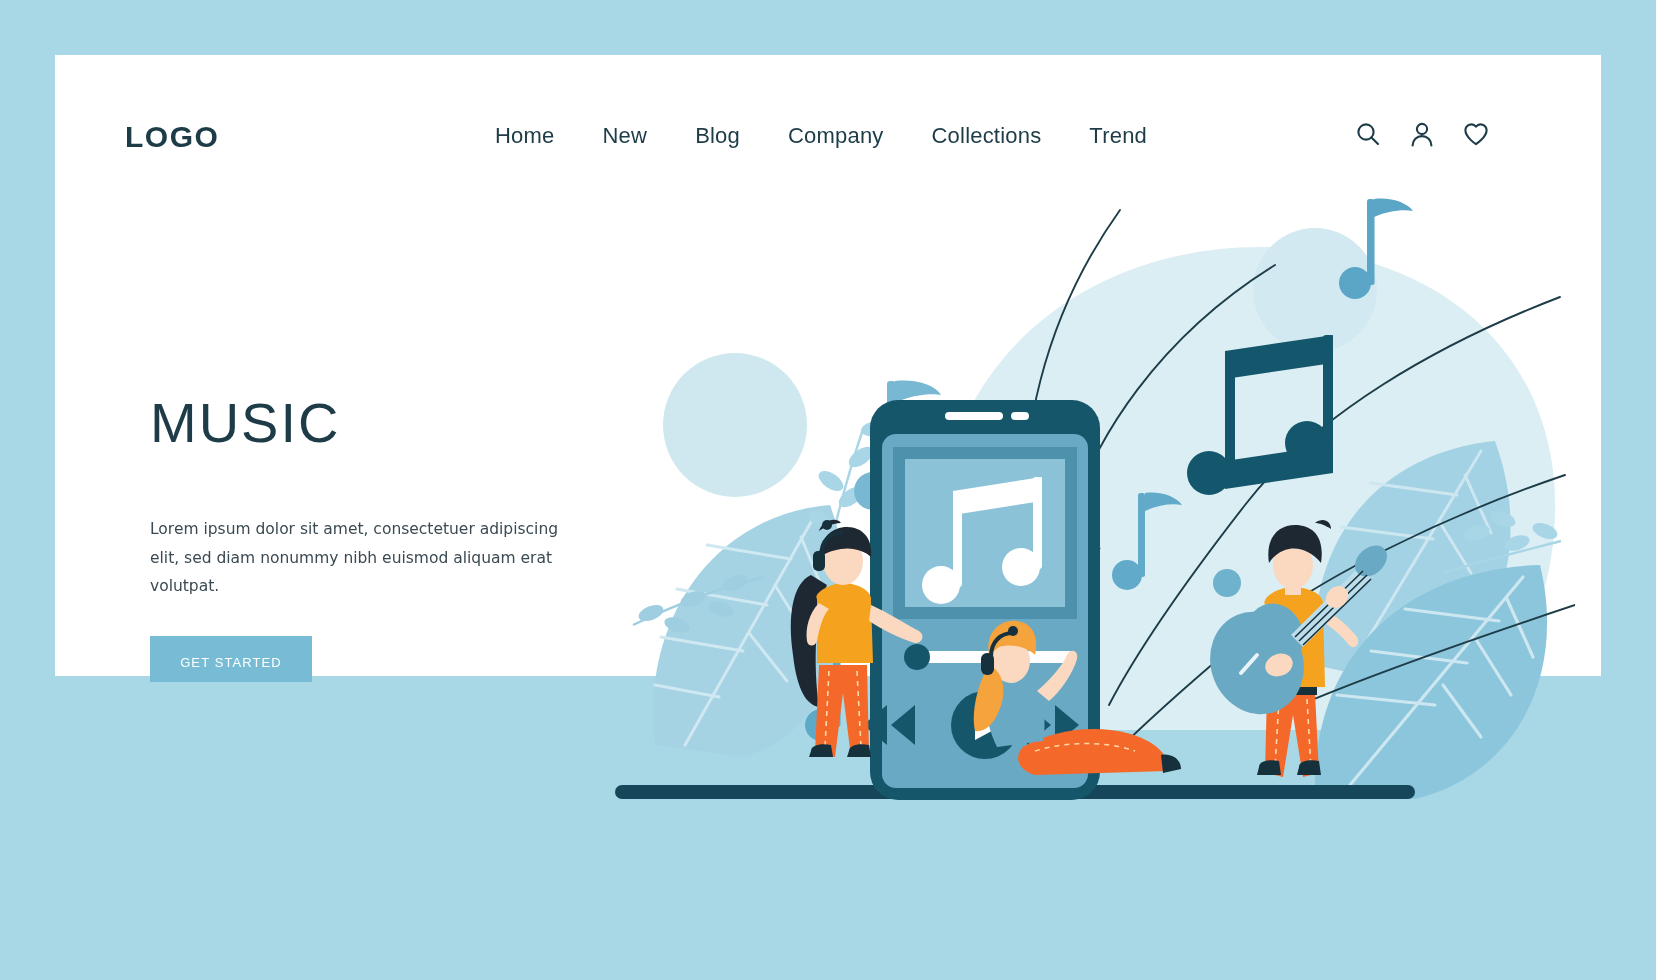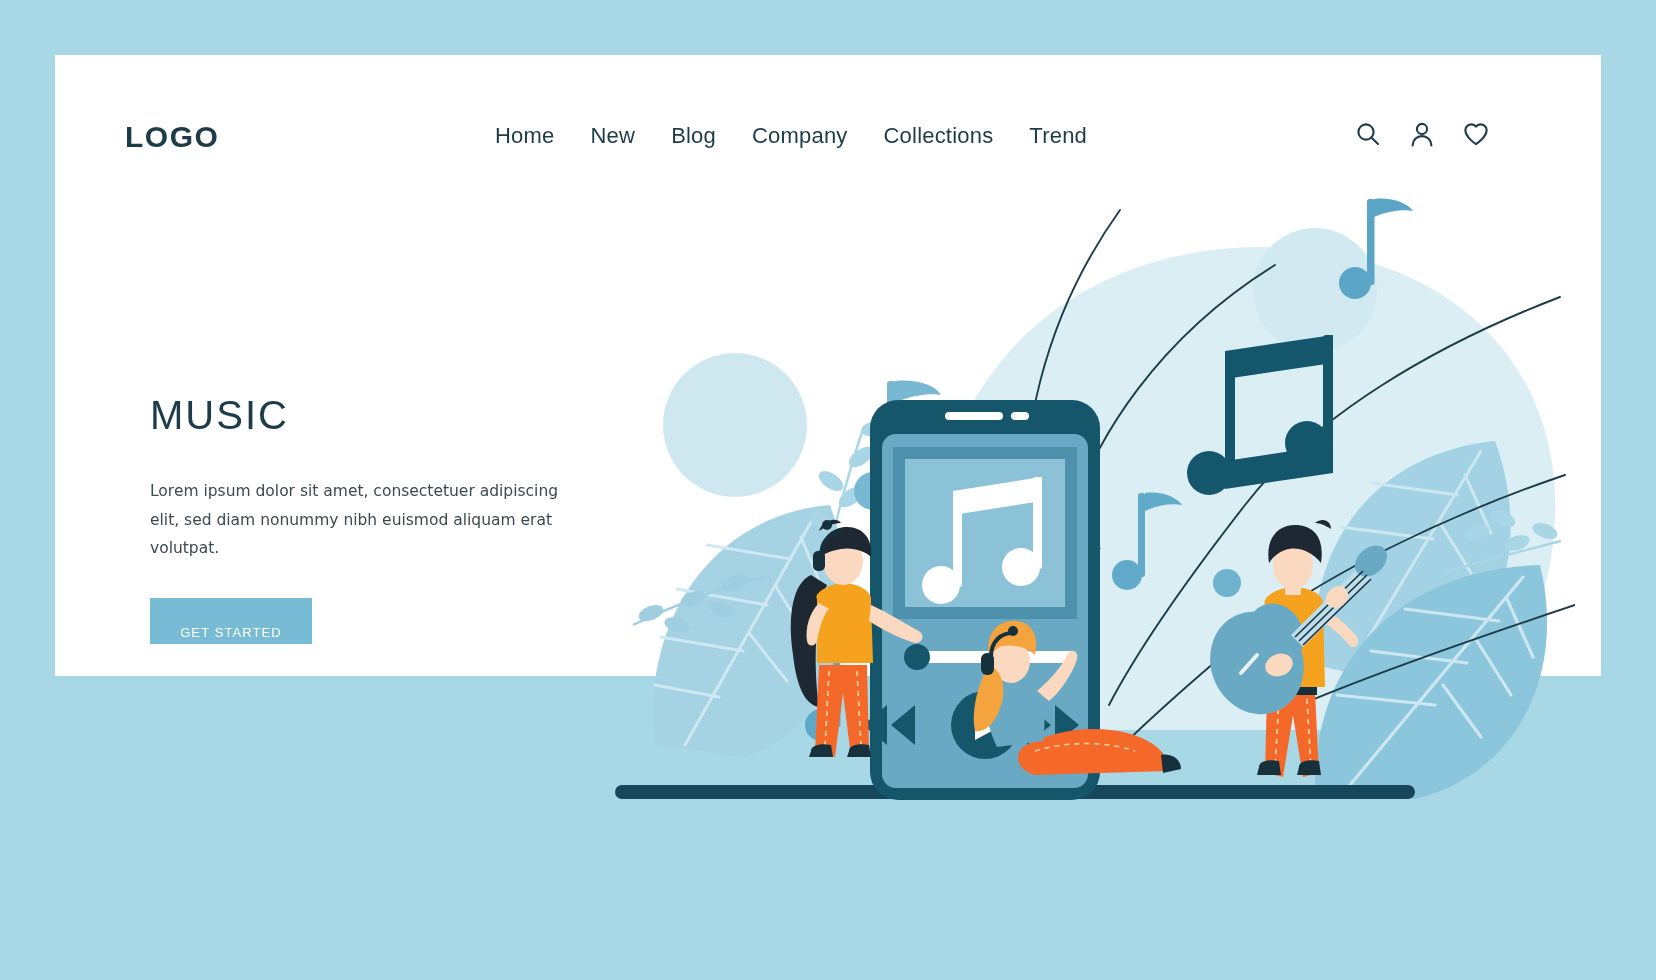--- a/index.html
+++ b/index.html
@@ -35,21 +35,21 @@
     font-size:30px;
     font-weight:bold;
     letter-spacing:1.5px;
     color:#1d3c47;
   }
   .nav {
     position:absolute;
     left:440px; top:68px;
     display:flex;
     align-items:center;
-    gap:36px;
+    gap:48px;
   }
   .nav-item {
     font-size:22px;
     color:#1d3c47;
     letter-spacing:0.2px;
     cursor:pointer;
     white-space:nowrap;
   }
   .header-icons {
     position:absolute;
@@ -61,41 +61,41 @@
   .hicon { width:26px; height:26px; cursor:pointer; display:block; }
   .hicon svg { display:block; }
 
   
   .hero-copy {
     position:absolute;
     left:95px; top:340px;
     width:440px;
   }
   .hero-title {
-    font-size:40px;
+    font-size:56px;
     font-weight:400;
     letter-spacing:2px;
     color:#1d3c47;
     line-height:1;
   }
   .hero-text {
-    margin-top:42px;
+    margin-top:64px;
     font-size:15.5px;
     line-height:1.85;
     color:#3b4a52;
     font-family:"DejaVu Sans", sans-serif;
     max-width:420px;
   }
   .cta {
     margin-top:35px;
     display:inline-block;
     background:#77bcd4;
     color:#ffffff;
     border:none;
-    padding:12px;
+    padding:4px;
     width:162px; height:46px;
     line-height:46px;
     text-align:center;
     font-size:13px;
     letter-spacing:1.1px;
     cursor:pointer;
     font-family:"Liberation Sans", sans-serif;
   }
 
   

